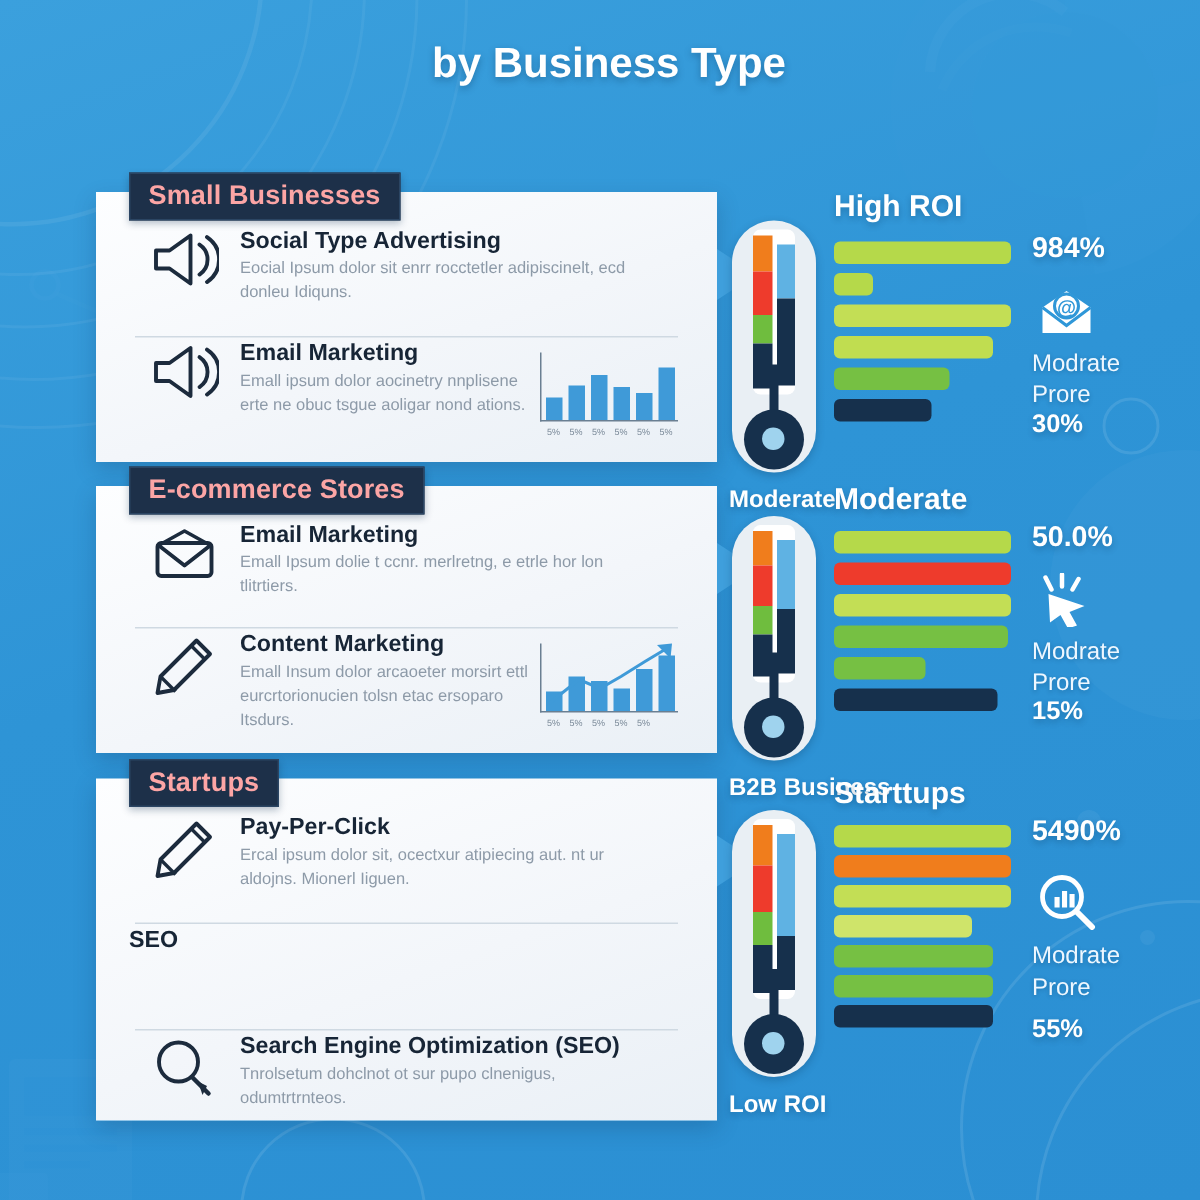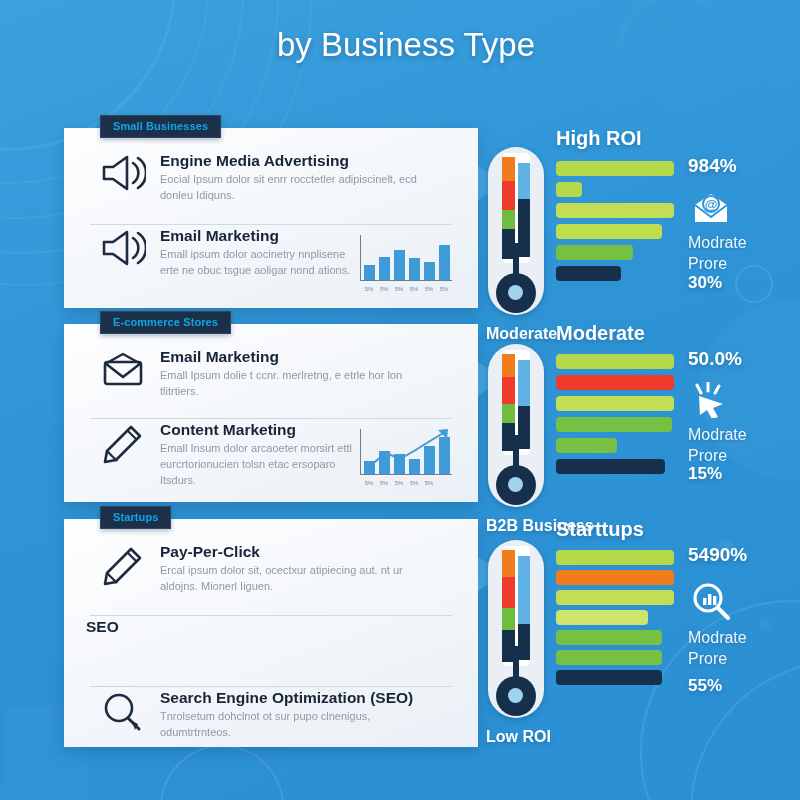--- a/index.html
+++ b/index.html
@@ -20,40 +20,40 @@
   .docmark{position:absolute;opacity:.10;}
   .sheen{position:absolute;border-radius:50%;border:2px solid rgba(255,255,255,.10);}
 
   
   .header{position:absolute;left:0;right:0;top:22px;text-align:center;z-index:6;}
   .title1{
     font-size:31px;font-weight:bold;color:#ffffff;letter-spacing:.2px;
     text-shadow:0 2px 5px rgba(10,50,85,.35);line-height:1.12;
   }
   .title2{
-    font-size:33px;font-weight:normal;color:#ffffff;margin-top:4px;
+    font-size:28px;font-weight:bold;color:#ffffff;margin-top:4px;
     text-shadow:0 2px 5px rgba(10,50,85,.35);
     margin-left:12px;
   }
 
   
   .card{
     position:absolute;left:64px;width:414px;
     background:linear-gradient(160deg,#fdfeff 0%,#f3f6fa 55%,#eaf0f6 100%);
     box-shadow:0 5px 14px rgba(12,46,80,.22);
     z-index:5;
   }
   .card-tab{
     position:absolute;left:414px;top:38px;width:0;height:0;
     border-top:17px solid transparent;border-bottom:17px solid transparent;
     border-left:26px solid #3f9fdc;
   }
   .badge{
-    position:absolute;left:36px;top:-13px;
-    background:#1d3049;color:#0ea5e9;font-size:11px;font-weight:bold;
+    position:absolute;left:22px;top:-13px;
+    background:#1d3049;color:#fca5a5;font-size:18px;font-weight:bold;
     padding:4px 12px 5px 12px;letter-spacing:.1px;
     box-shadow:0 2px 5px rgba(10,40,70,.3);
     border:1px solid #2b4563;
   }
   .rows{position:absolute;left:0;right:0;top:22px;bottom:0;}
   .row{position:relative;display:flex;align-items:flex-start;padding:0 16px 0 22px;}
   .rowsep{height:1px;background:#cfd9e2;margin:0 26px;}
   .ricon{width:74px;flex:0 0 74px;display:flex;align-items:center;justify-content:center;
          padding-top:4px;color:#1c2b3d;}
   .rtext{flex:1;padding-top:2px;}
@@ -160,21 +160,21 @@
 
       <div class="row" style="height:74px;">
         <div class="ricon">
           <svg width="46" height="38" viewBox="0 0 46 38">
             <path d="M4 13 h9 l14 -10 v32 l-14 -10 h-9 z" fill="none" stroke="#1c2b3d" stroke-width="2.6" stroke-linejoin="round"></path>
             <path d="M33 9 a12 12 0 0 1 0 20" fill="none" stroke="#1c2b3d" stroke-width="2.6" stroke-linecap="round"></path>
             <path d="M38 4 a18 18 0 0 1 0 30" fill="none" stroke="#1c2b3d" stroke-width="2.6" stroke-linecap="round"></path>
           </svg>
         </div>
         <div class="rtext">
-          <div class="rtitle">Engine Media Advertising</div>
+          <div class="rtitle">Social Type Advertising</div>
           <div class="rbody wide">Eocial Ipsum dolor sit enrr rocctetler adipiscinelt, ecd donleu Idiquns.</div>
         </div>
       </div>
 
       <div class="rowsep"></div>
 
       <div class="row" style="height:80px;">
         <div class="ricon">
           <svg width="46" height="38" viewBox="0 0 46 38">
             <path d="M4 13 h9 l14 -10 v32 l-14 -10 h-9 z" fill="none" stroke="#1c2b3d" stroke-width="2.6" stroke-linejoin="round"></path>

